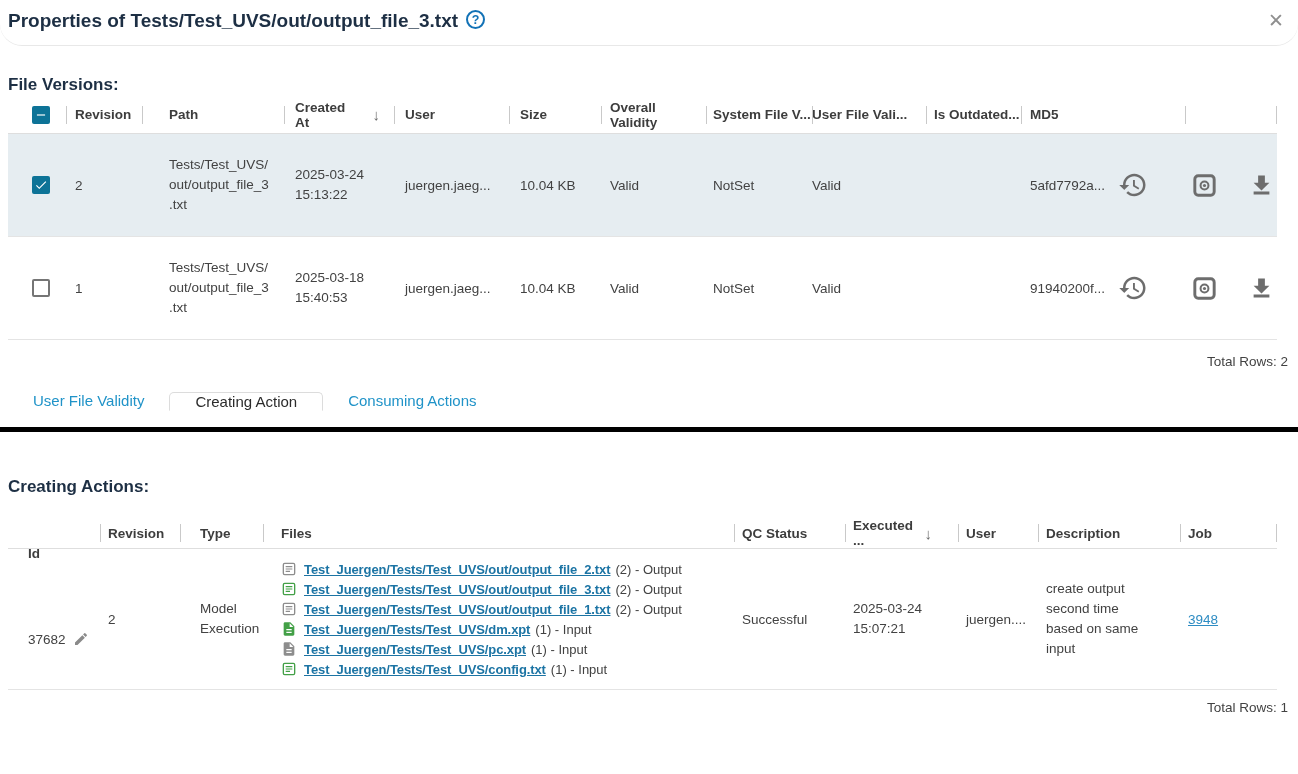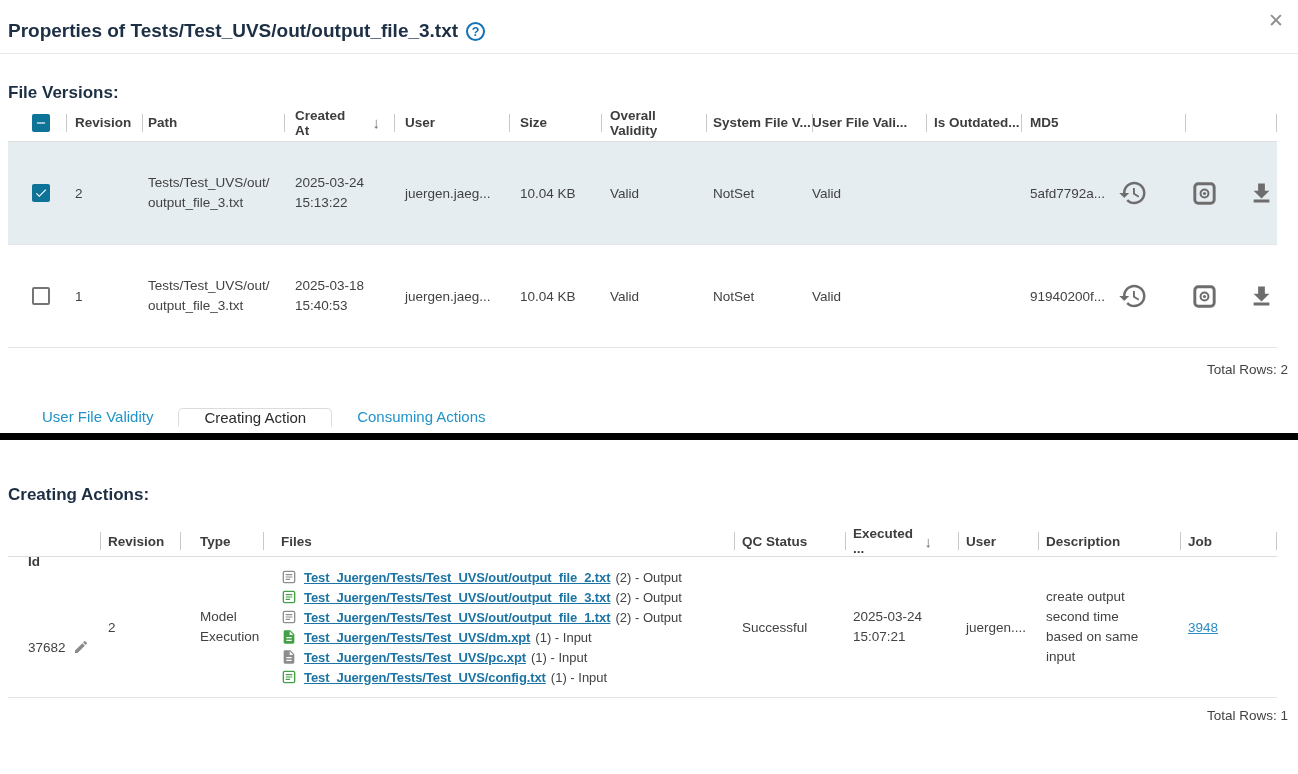--- a/index.html
+++ b/index.html
@@ -3,21 +3,21 @@
 <meta charset="utf-8">
 <style>
   * { box-sizing: border-box; }
   html,body { margin:0; padding:0; }
   body {
     width:1298px; height:774px; overflow:hidden; background:#fff;
     font-family:"Liberation Sans","DejaVu Sans",sans-serif;
     font-size:13.5px; color:#424242;
   }
   
-  .dlg-header { position:relative; height:54px; border-bottom:1px solid #e8e8e8; padding:9px 8px 0 8px; display:flex; align-items:center; }
+  .dlg-header { position:relative; height:46px; border-bottom:1px solid #e8e8e8; padding:9px 8px 0 8px; display:flex; align-items:flex-start;border-radius:22px; }
   .dlg-title { font-size:19px; font-weight:700; color:#1d2f44; line-height:24px; }
   .help-ic { width:19px; height:19px; border:2px solid #1272b6; border-radius:50%; color:#1272b6;
     font-size:12.5px; font-weight:700; display:inline-flex; align-items:center; justify-content:center;
     margin-left:8px; margin-top:1px; cursor:pointer; }
   .close-ic { position:absolute; right:14px; top:9px; font-size:19px; color:#8f8f8f; cursor:pointer; line-height:24px; }
   
   .section-h { font-size:17px; font-weight:700; color:#1d2f44; margin:0 0 0 8px; line-height:22px; }
   #fv-heading { margin-top:28px; }
   #ca-heading { margin-top:44px; }
   
@@ -30,39 +30,39 @@
     width:1px; height:18px; background:#c9c9c9; }
   .ghead .cell.endsep::after { left:auto; right:0; }
   .sort { color:#6b6b6b; font-size:15px; font-weight:400; margin-left:10px; }
   .total { text-align:right; margin:14px 10px 0 0; color:#424242; }
   
   .fv-head { height:38px; }
   .fv-datarow { height:103px; border-bottom:1px solid #e4e4e4; }
   .fv-datarow.selected { background:#e6edf1; }
   .c0{width:58px;  padding-left:24px;}
   .c1{width:76px;  padding-left:9px;}
-  .c2{width:142px; padding-left:6px; padding-right:13px;}
+  .c2{width:142px; padding-left:27px; padding-right:13px;}
   .c3{width:110px; padding-left:11px; padding-right:14px;}
   .c4{width:115px; padding-left:11px;}
   .c5{width:92px;  padding-left:11px;}
   .c6{width:105px; padding-left:9px;}
   .c7{width:106px; padding-left:7px;}
   .c8{width:114px; padding-left:0;}
   .c9{width:95px;  padding-left:8px;}
   .c10{width:164px;padding-left:9px; gap:13px;}
   .c11{width:92px; padding:0 2px 0 6px; justify-content:space-between;}
   .wrap2 { line-height:20px; overflow-wrap:anywhere; }
   
   .cb { width:18px; height:18px; border-radius:2px; display:inline-flex; align-items:center; justify-content:center; cursor:pointer; flex:none; }
   .cb-on, .cb-ind { background:#0d7397; }
   .cb-off { background:#fff; border:2px solid #757575; }
   
   .aicon { display:inline-flex; cursor:pointer; }
   
-  .tabs { display:flex; align-items:center; height:40px; margin-top:23px; padding-left:17px; border-bottom:7px solid #000000; }
+  .tabs { display:flex; align-items:flex-start; height:40px; margin-top:23px; padding-left:8px; border-bottom:5px solid #000000; }
   .tab { display:flex; align-items:center; padding:0 25px; font-size:15px; color:#2093c8; cursor:pointer; }
   .tab.active { color:#2b2b2b; background:#fff; border:1px solid #dcdcdc; border-bottom:1px solid #fff;
     border-radius:5px 5px 0 0; margin-bottom:-1px; }
   
   .ca-head { height:31px; }
   .ca-row { border-bottom:1px solid #e4e4e4; padding:10px 0; align-items:center; }
   .k0{width:92px;  padding-left:20px; gap:7px;margin-top:40px;}
   .k1{width:80px;  padding-left:8px;}
   .k2{width:83px;  padding-left:20px; padding-right:6px;}
   .k3{width:471px; padding-left:18px;}

